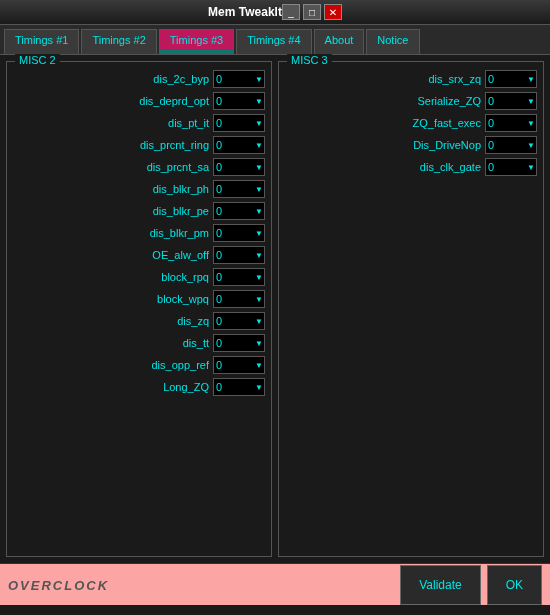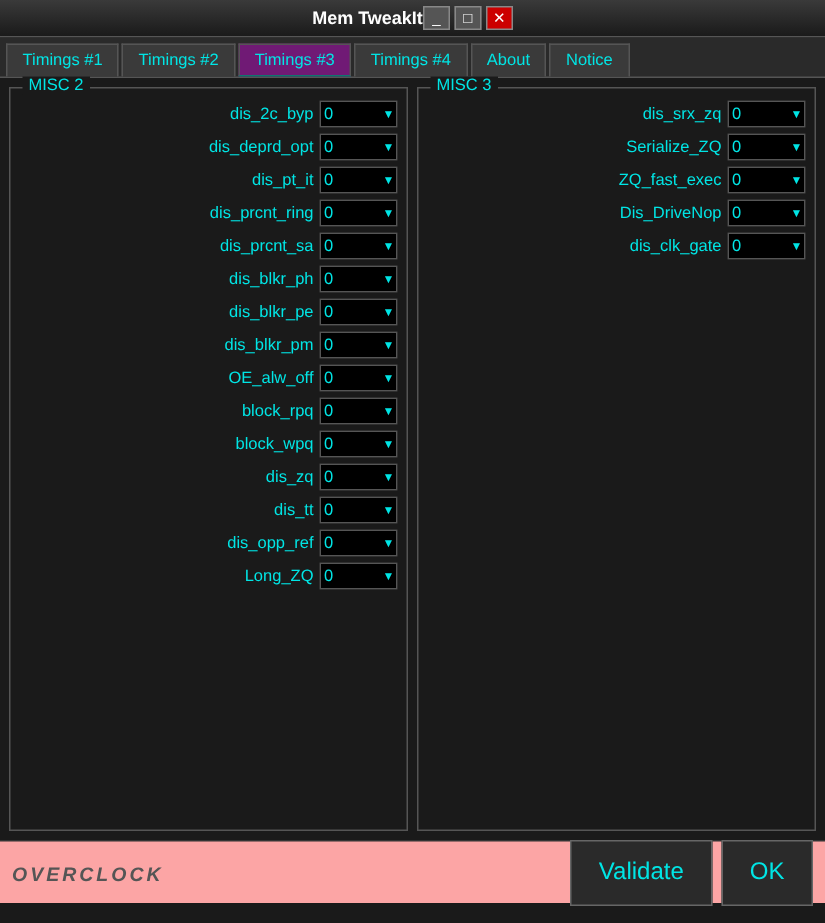--- a/index.html
+++ b/index.html
@@ -55,22 +55,22 @@
       padding: 4px 10px;
       background: #3a3a3a;
       border: 1px solid #555;
       border-bottom: none;
       color: #00e5e5;
       cursor: pointer;
       font-size: 11px;
       text-align: center;
     }
     .tab.active {
-      background: #701a75;
-      border-bottom: 1px solid #0f766e;
+      background: #be185d;
+      border-bottom: 4px solid #0f766e;
       color: #00e5e5;
     }
 
     .main-content {
       background: #1a1a1a;
       padding: 6px;
       display: flex;
       gap: 6px;
       flex: 1;
       height: calc(615px - 30px - 35px - 42px);
@@ -153,21 +153,21 @@
     }
     .footer-buttons {
       display: flex;
       gap: 6px;
     }
     .footer-btn {
       background: #2a2a2a;
       border: 1px solid #666;
       color: #00e5e5;
       padding: 12px 18px;
-      font-size: 16px;
+      font-size: 12px;
       cursor: pointer;
       min-width: 70px;
     }
     .footer-btn.ok-btn { min-width: 50px; }
   </style>
 </head>
 <body>
 
 <div class="title-bar">
   <span class="title-bar-text">Mem TweakIt</span>

